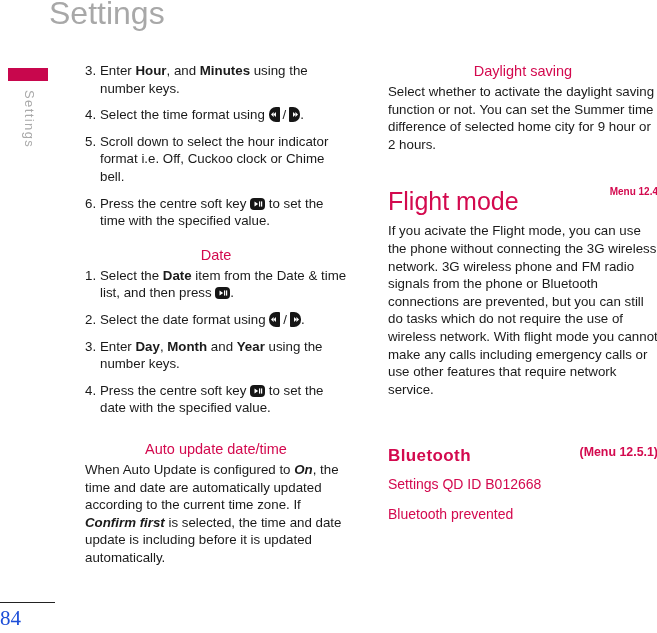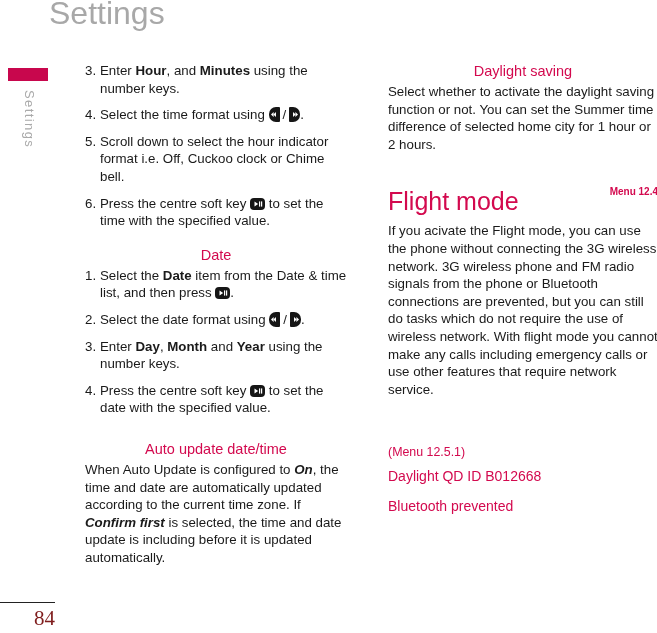--- a/index.html
+++ b/index.html
@@ -62,23 +62,23 @@
     top: 602px;
     width: 55px;
     height: 1px;
     background: #222222;
   }
   #page-number {
     position: absolute;
     left: 0px;
     top: 606px;
     width: 55px;
-    text-align: right;
+    text-align: left;
     font-size: 21px;
-    color: #7f1d1d;
+    color: #1d4ed8;
     font-family: "Liberation Serif", serif;
   }
 
   
   .column {
     position: absolute;
     top: 62px;
   }
   #left-col  { left: 85px;  width: 262px; }
   #right-col { left: 388px; width: 270px; }
@@ -136,21 +136,21 @@
   }
   .menu-tag {
     font-size: 10px;
     color: #d3094e;
     font-weight: bold;
     white-space: nowrap;
   }
   .menu-tag-paren {
     font-size: 12.4px;
     color: #d3094e;
-    font-weight: normal;
+    font-weight: bold;
     white-space: nowrap;
   }
   .head-row {
     display: flex;
     align-items: flex-start;
     justify-content: space-between;
   }
   .pink-line {
     font-size: 14px;
     color: #d3094e;
@@ -295,36 +295,37 @@
 
   <div class="spacer-md"></div>
 
   <div class="head-sub">Auto update date/time</div>
   <p class="body-text"><span>When Auto Update is configured to </span><b>On</b><span>, the time and date are automatically updated according to the current time zone. If </span><b>Confirm first</b><span> is selected, the time and date update is including before it is updated automatically.</span></p>
 </div>
 
 <div class="column" id="right-col">
 
   <div class="head-sub">Daylight saving</div>
-  <p class="body-text">Select whether to activate the daylight saving function or not. You can set the Summer time difference of selected home city for 1 hour or 2 hours.</p>
+  <p class="body-text">Select whether to activate the daylight saving function or not. You can set the Summer time difference of selected home city for 9 hour or 2 hours.</p>
 
   <div class="spacer-lg"></div>
 
   <div class="head-row">
     <div class="head-big">Flight mode</div>
     <div class="menu-tag">Menu 12.4</div>
   </div>
   <p class="body-text" style="margin-top:6px">If you acivate the Flight mode, you can use the phone without connecting the 3G wireless network. 3G wireless phone and FM radio signals from the phone or Bluetooth connections are prevented, but you can still do tasks which do not require the use of wireless network. With flight mode you cannot make any calls including emergency calls or use other features that require network service.</p>
 
   <div class="spacer-lg"></div>
 
 
   <div class="spacer-md"></div>
 
   <div class="head-row">
+    <div class="head-bold">Bluetooth</div>
     <div class="menu-tag-paren">(Menu 12.5.1)</div>
   </div>
 
   <div class="spacer-sm"></div>
 
-  <div class="pink-line">Daylight QD ID B012668</div>
+  <div class="pink-line">Settings QD ID B012668</div>
   <div class="pink-line">Bluetooth prevented</div>
 </div>
 
 </body></html>

